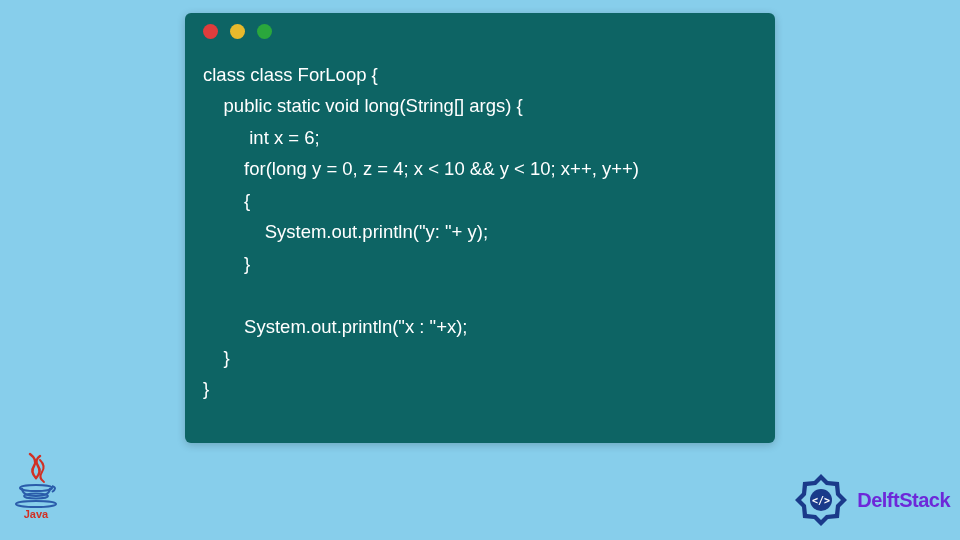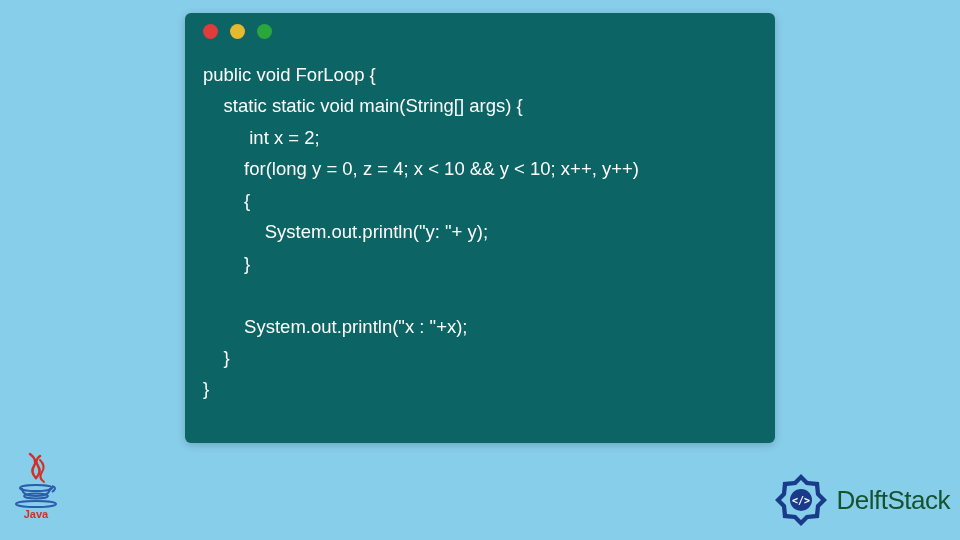--- a/index.html
+++ b/index.html
@@ -53,42 +53,42 @@
   }
   .delft-logo {
     position: absolute;
     right: 10px;
     bottom: 10px;
     display: flex;
     align-items: center;
     gap: 6px;
   }
   .delft-text {
-    font-size: 26px;
-    font-weight: 400;
-    color: #14532d;
+    font-size: 20px;
+    font-weight: 700;
+    color: #6d28d9;
     letter-spacing: -0.5px;
   }
   .delft-icon {
     width: 60px;
     height: 60px;
   }
 </style>
 </head>
 <body>
 
 <div class="code-window">
   <div class="titlebar">
     <div class="dot dot-red"></div>
     <div class="dot dot-yellow"></div>
     <div class="dot dot-green"></div>
   </div>
-  <div class="code-body"><span>public void ForLoop {</span>
-<span>    static static void main(String[] args) {</span>
-<span>         int x = 2;</span>
+  <div class="code-body"><span>class class ForLoop {</span>
+<span>    public static void long(String[] args) {</span>
+<span>         int x = 6;</span>
 <span>        for(long y = 0, z = 4; x &lt; 10 &amp;&amp; y &lt; 10; x++, y++)</span>
 <span>        {</span>
 <span>            System.out.println("y: "+ y);</span>
 <span>        }</span>
 <span></span>
 <span>        System.out.println("x : "+x);</span>
 <span>    }</span>
 <span>}</span></div>
 </div>
 

